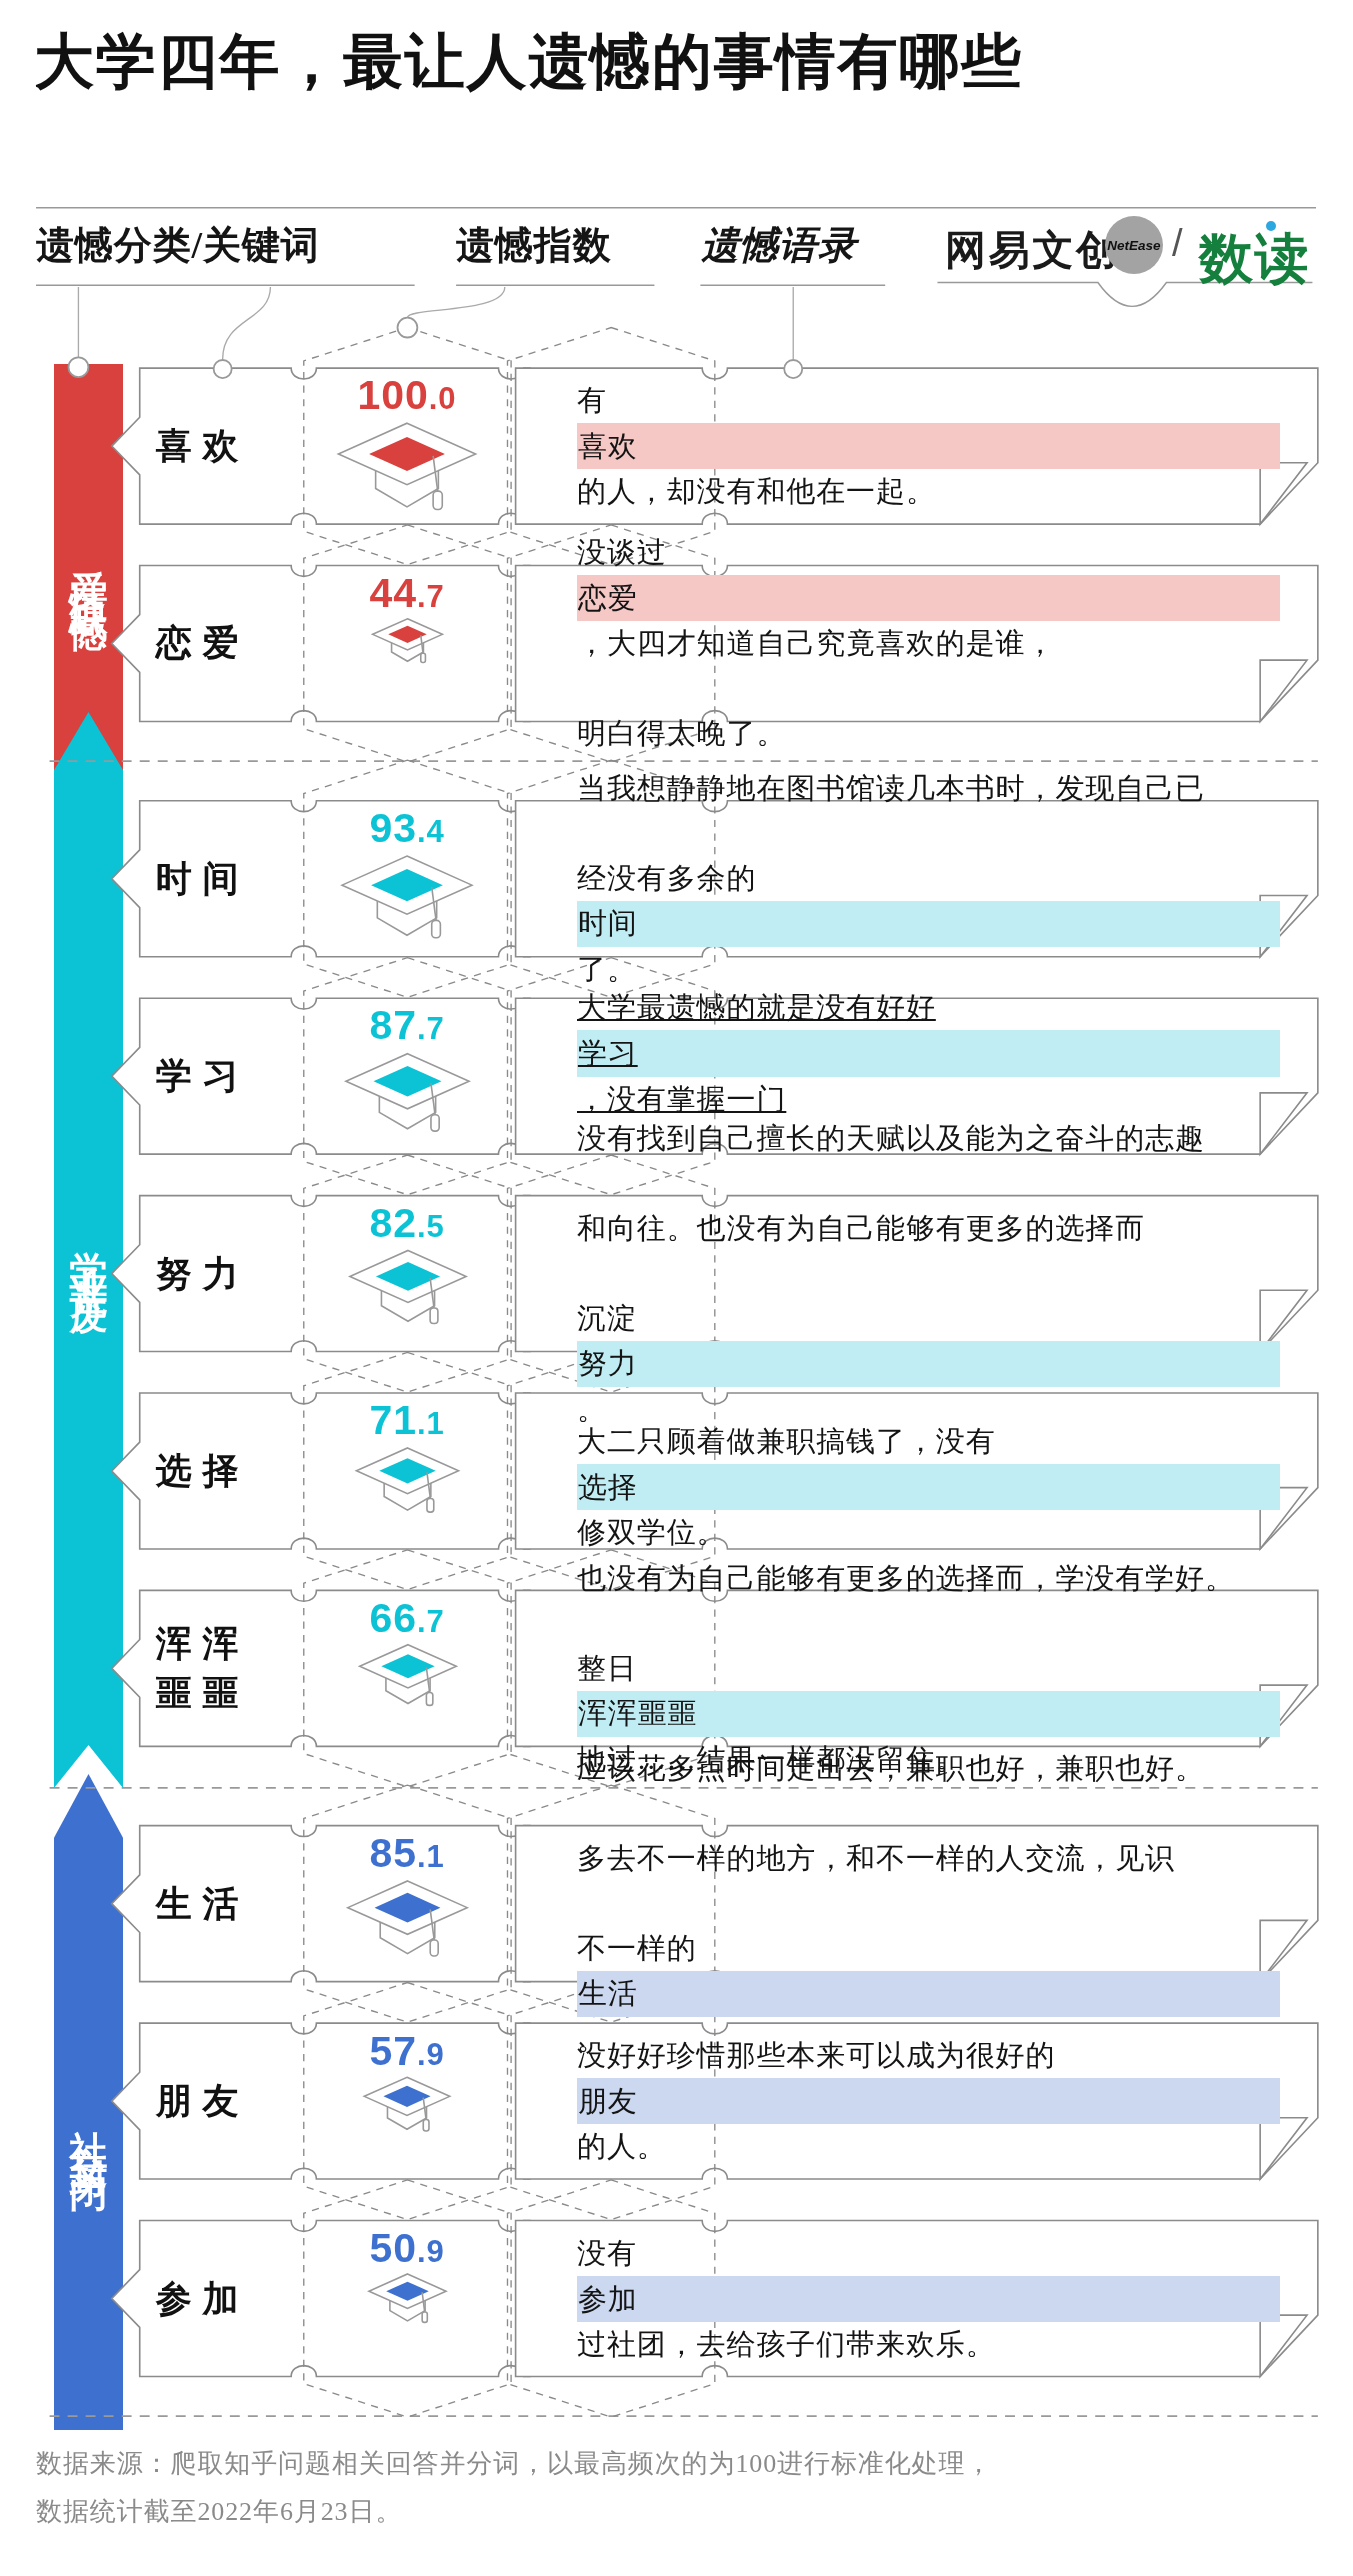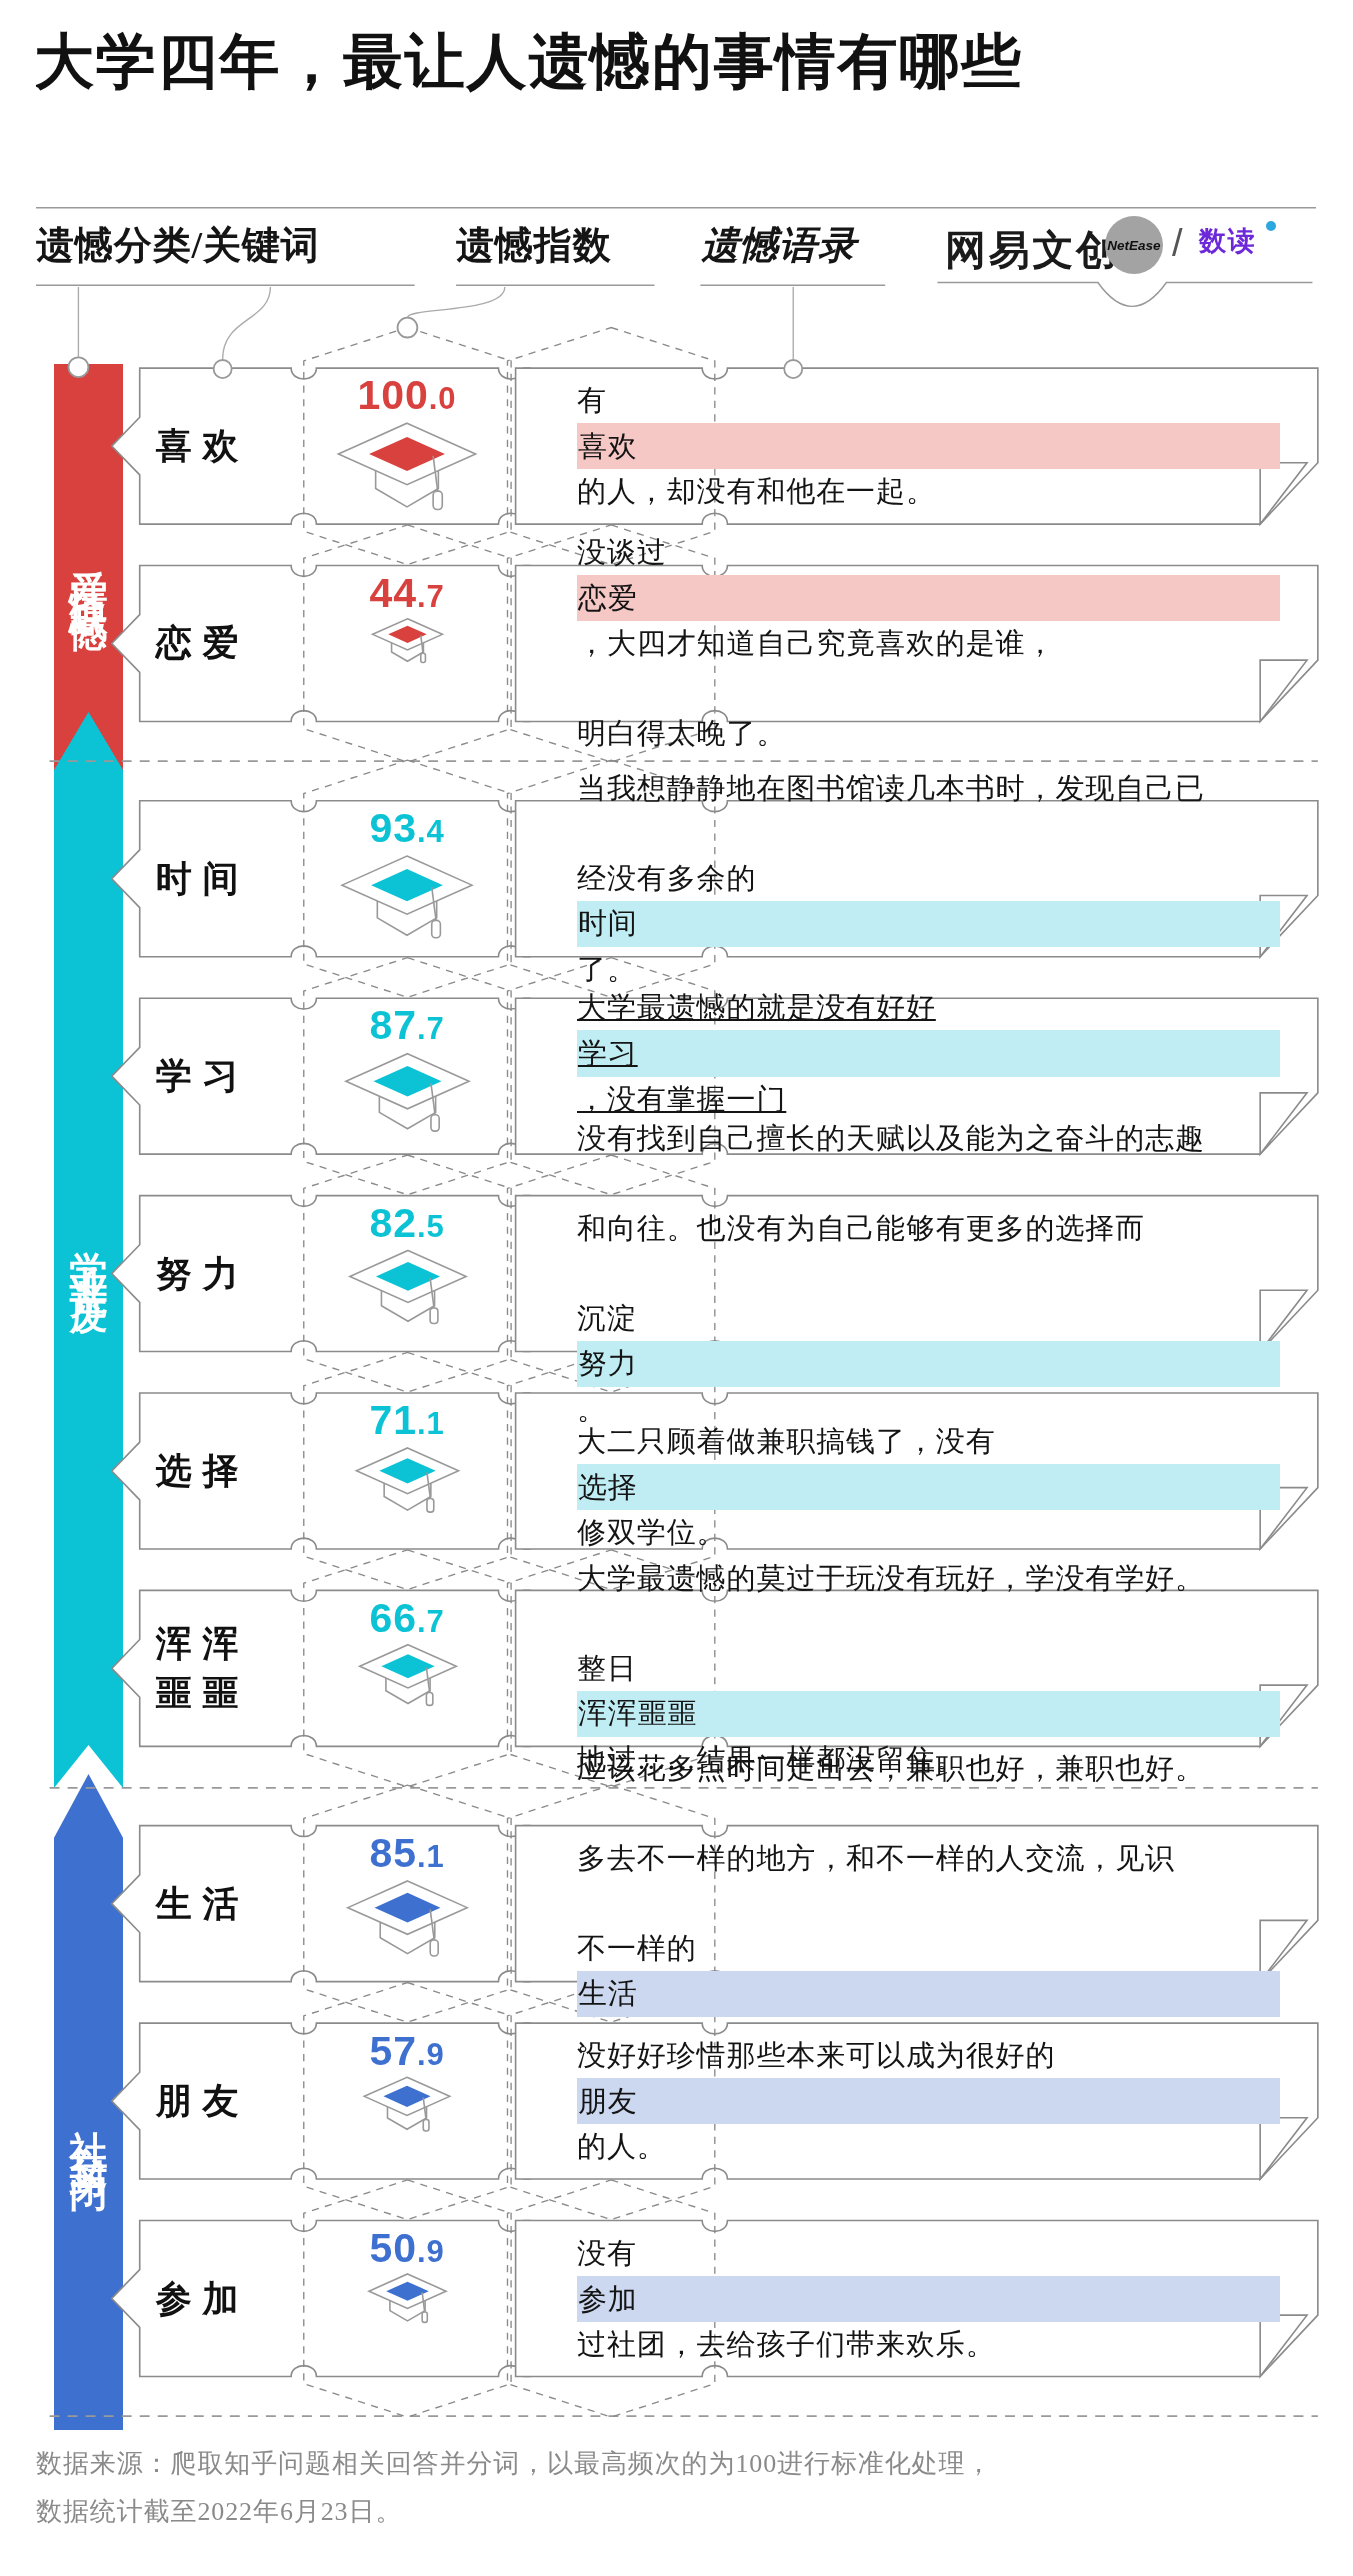--- a/index.html
+++ b/index.html
@@ -11,21 +11,21 @@
   .colhead{top:220px;font-size:38px;font-weight:800;color:#151515;white-space:nowrap;letter-spacing:0.9px;}
   
   .logo-brand{left:945px;top:223px;font-size:41px;font-weight:600;color:#1a1a1a;letter-spacing:2.7px;
               font-family:"Liberation Sans",sans-serif;white-space:nowrap;z-index:4;}
   .logo-badge{left:1105px;top:216px;width:58px;height:58px;border-radius:50%;
               display:flex;align-items:center;justify-content:center;z-index:5;
               font-family:"Liberation Sans",sans-serif;font-size:13.5px;font-weight:bold;font-style:italic;
               color:#111;white-space:nowrap;overflow:visible;}
   .logo-slash{left:1172px;top:222px;font-size:38px;font-weight:300;color:#555;z-index:4;
               font-family:"Liberation Sans",sans-serif;}
-  .logo-product{left:1199px;top:223px;font-size:27px;font-weight:700;color:#6d28d9;letter-spacing:1.8px;
+  .logo-product{left:1199px;top:223px;font-size:54px;font-weight:700;color:#15803d;letter-spacing:1.8px;
               font-family:"Liberation Sans",sans-serif;white-space:nowrap;z-index:4;}
   .logo-dot{left:1266px;top:221px;width:10px;height:10px;border-radius:50%;z-index:6;}
   
   #decor{left:0;top:0;z-index:1;}
   #ribbons{z-index:2;}
   .ribbon{position:absolute;display:flex;align-items:center;justify-content:center;}
   .ribbon span{writing-mode:vertical-rl;color:#fff;font-size:38px;font-weight:700;letter-spacing:14.4px;line-height:1;}
   #rows{position:absolute;left:0;top:0;z-index:3;}
   .kw{position:absolute;left:144px;width:117px;display:flex;align-items:center;justify-content:center;
       text-align:center;font-size:36px;font-weight:700;color:#111;letter-spacing:10.8px;line-height:1.35;}
@@ -265,21 +265,21 @@
   <div class="kw" style="top:1591px;height:156px;">浑浑噩噩</div>
   <div class="score" style="left:299px;top:1598px;color:#0cc2d5;">66<span class="dec">.7</span></div>
   <svg class="cap" viewBox="0 0 220 150" style="left:357px;top:1641px;width:102px;height:69px;">
   <path d="M62,62 L62,108 L110,136 L158,108 L158,62" fill="#fff" stroke="#999" stroke-width="1.6" vector-effect="non-scaling-stroke"></path>
   <path d="M110,8 L215,55 L110,102 L5,55 Z" fill="#fff" stroke="#999" stroke-width="1.6" vector-effect="non-scaling-stroke"></path>
   <path d="M110,29 L168,55 L110,81 L52,55 Z" fill="#0cc2d5" stroke="none"></path>
   <path d="M150,58 L157,112" fill="none" stroke="#999" stroke-width="1.6" vector-effect="non-scaling-stroke"></path>
   <rect x="150" y="112" width="14" height="28" rx="6" fill="#fff" stroke="#999" stroke-width="1.6" vector-effect="non-scaling-stroke"></rect>
       </svg>
   <div class="quote" style="top:1591px;height:156px;--hl:#c0edf3;">
-        <span>大学最遗憾的莫过于玩没有玩好，学没有学好。</span>
+        <span>也没有为自己能够有更多的选择而，学没有学好。</span>
         <br>
         <span>整日</span>
         <mark>浑浑噩噩</mark>
         <span>地过……结果一样都没留住。</span>
       </div>
   <div class="kw" style="top:1826px;height:156px;">生活</div>
   <div class="score" style="left:299px;top:1833px;color:#3e70d0;">85<span class="dec">.1</span></div>
   <svg class="cap" viewBox="0 0 220 150" style="left:345px;top:1876px;width:125px;height:86px;">
   <path d="M62,62 L62,108 L110,136 L158,108 L158,62" fill="#fff" stroke="#999" stroke-width="1.6" vector-effect="non-scaling-stroke"></path>
   <path d="M110,8 L215,55 L110,102 L5,55 Z" fill="#fff" stroke="#999" stroke-width="1.6" vector-effect="non-scaling-stroke"></path>

